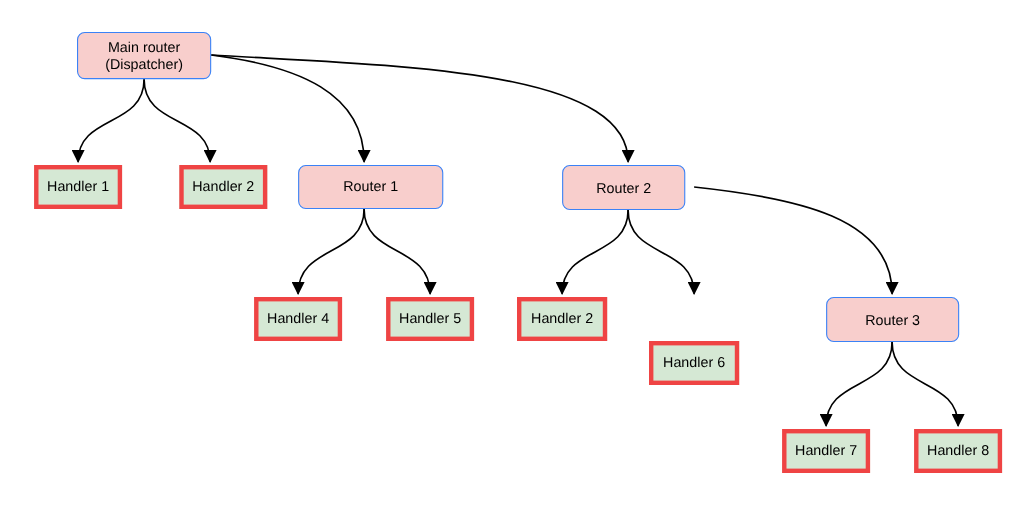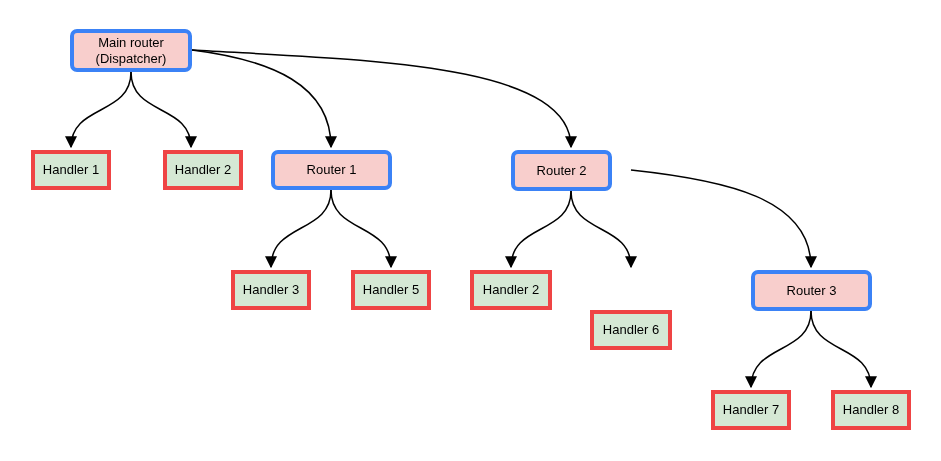--- a/index.html
+++ b/index.html
@@ -8,28 +8,28 @@
     font-family:"Liberation Sans", sans-serif; overflow:hidden;
   }
   svg.edges { position:absolute; left:0; top:0; }
   .edge { fill:none; stroke:#000000; stroke-width:1.5; }
   .node {
     position:absolute; box-sizing:border-box;
     display:flex; flex-direction:column; align-items:center; justify-content:center;
     font-size:13px; line-height:16px; color:#000000; text-align:center;
     white-space:nowrap;
   }
-  .router { background:#f8cecc; border:4px solid #3b82f6; border-radius:7px; }
+  .router { background:#f8cecc; border:1px solid #3b82f6; border-radius:7px; }
   .handler { background:#d5e8d4; border:4px solid #ef4444; }
 
   .n-main {left:70px;  top:29px;  width:122px; height:43px;}
   .n-h1   {left:31px;  top:150px; width:80px;  height:40px;}
   .n-h2   {left:151px; top:150px; width:80px;  height:40px;margin-left:12px;}
-  .n-r1   {left:271px; top:150px; width:121px; height:40px;}
-  .n-r2   {left:511px; top:150px; width:101px; height:41px;}
+  .n-r1   {left:271px; top:150px; width:132px; height:40px;}
+  .n-r2   {left:511px; top:150px; width:112px; height:41px;}
   .n-h3   {left:231px; top:270px; width:80px;  height:40px;}
   .n-h4   {left:351px; top:270px; width:80px;  height:40px;}
   .n-h5   {left:470px; top:270px; width:82px;  height:40px;}
   .n-h6   {left:590px; top:270px; width:82px;  height:40px;margin-top:40px;}
   .n-r3   {left:751px; top:270px; width:121px; height:41px;}
   .n-h7   {left:711px; top:390px; width:80px;  height:40px;}
   .n-h8   {left:831px; top:390px; width:80px;  height:40px;}
 </style>
 </head>
 <body>
@@ -66,21 +66,21 @@
   <div class="node handler n-h2">
     <span>Handler 2</span>
   </div>
   <div class="node router n-r1">
     <span>Router 1</span>
   </div>
   <div class="node router n-r2">
     <span>Router 2</span>
   </div>
   <div class="node handler n-h3">
-    <span>Handler 3</span>
+    <span>Handler 4</span>
   </div>
   <div class="node handler n-h4">
     <span>Handler 5</span>
   </div>
   <div class="node handler n-h5">
     <span>Handler 2</span>
   </div>
   <div class="node handler n-h6">
     <span>Handler 6</span>
   </div>

